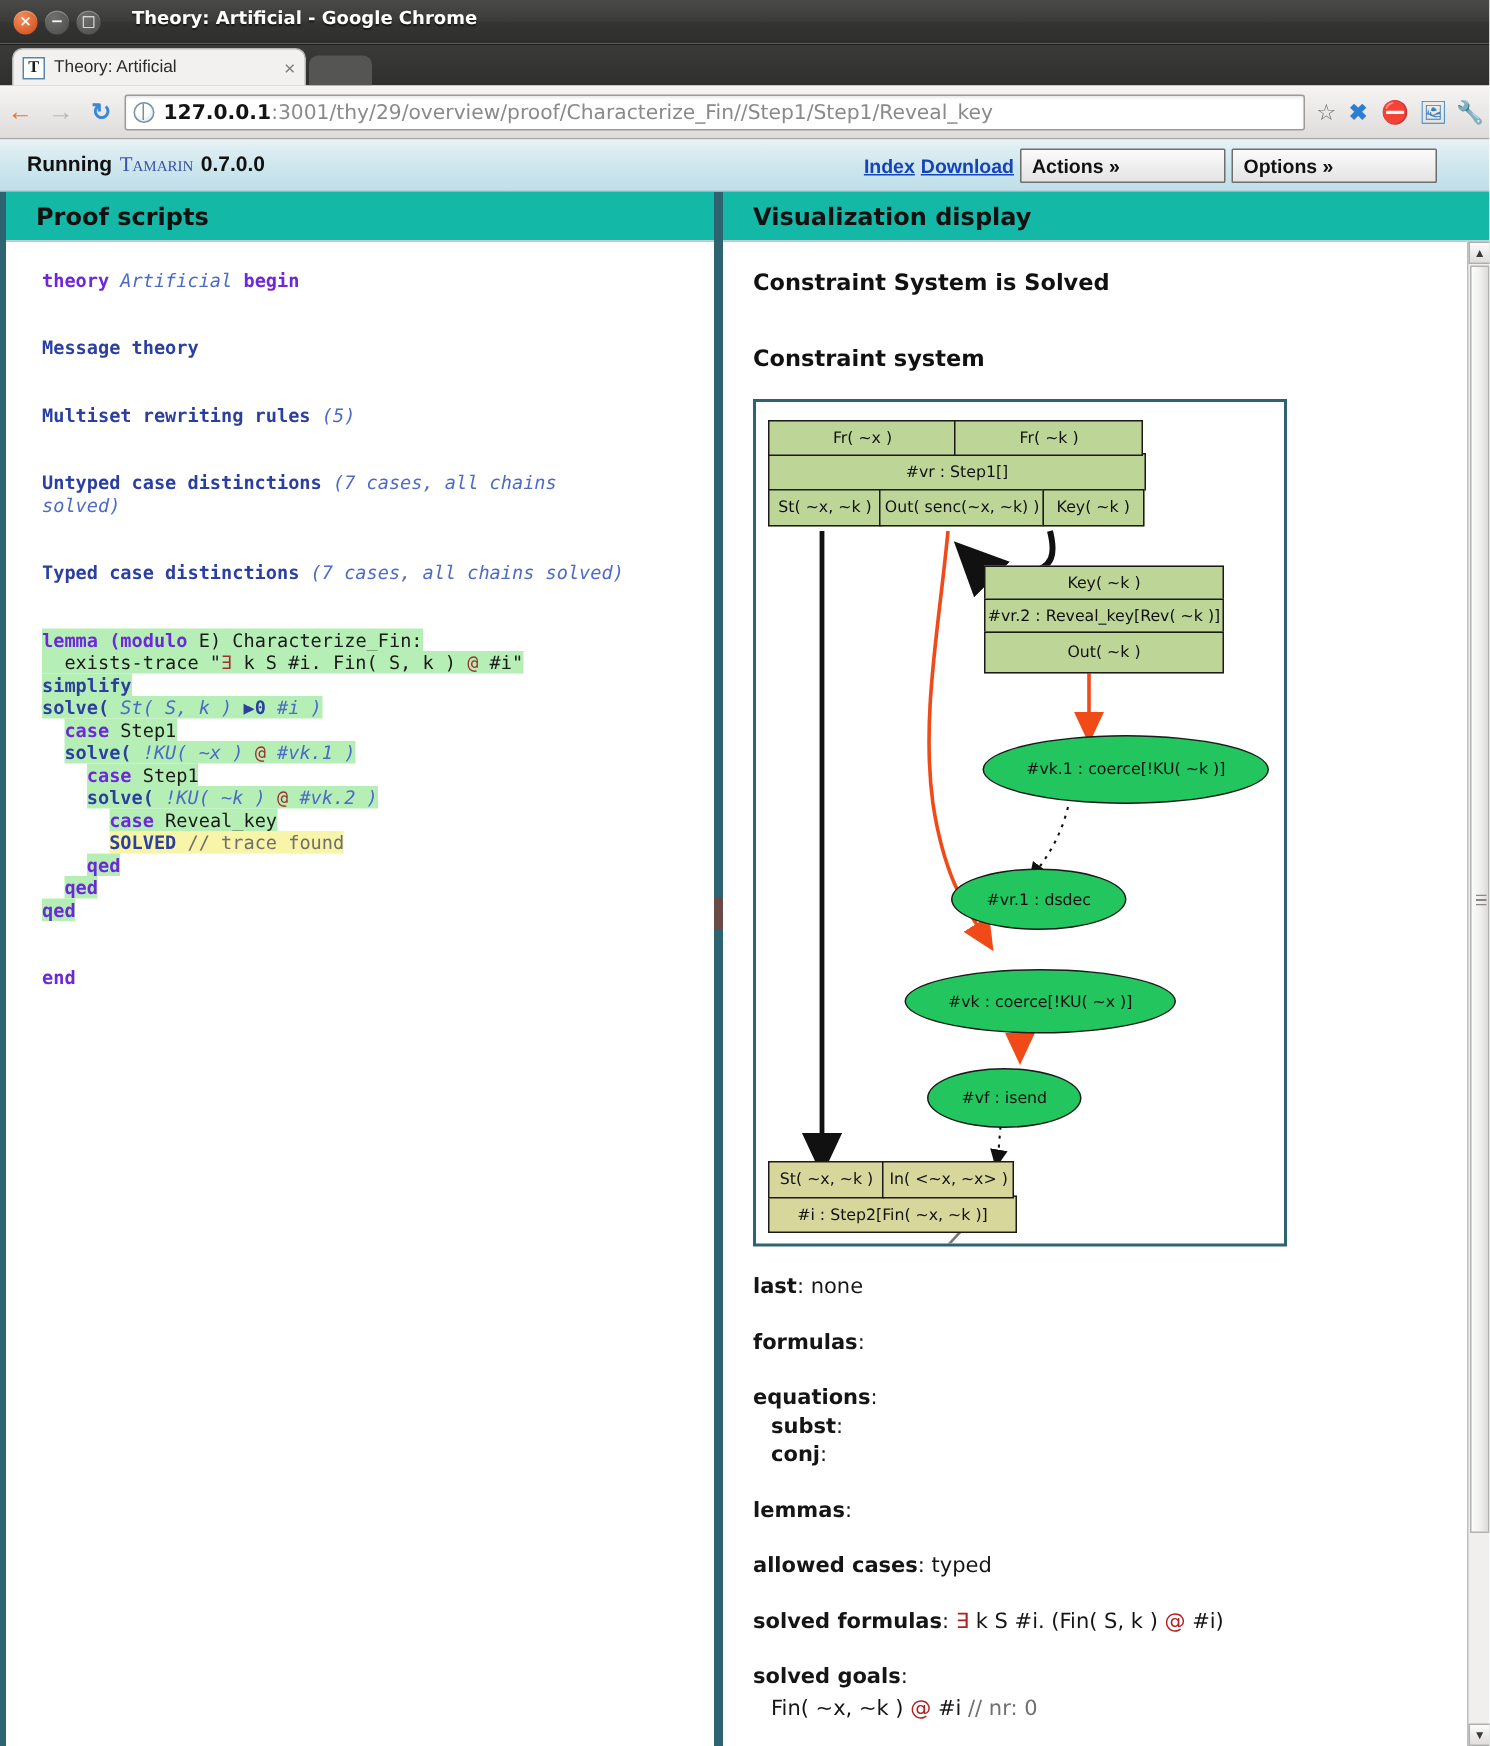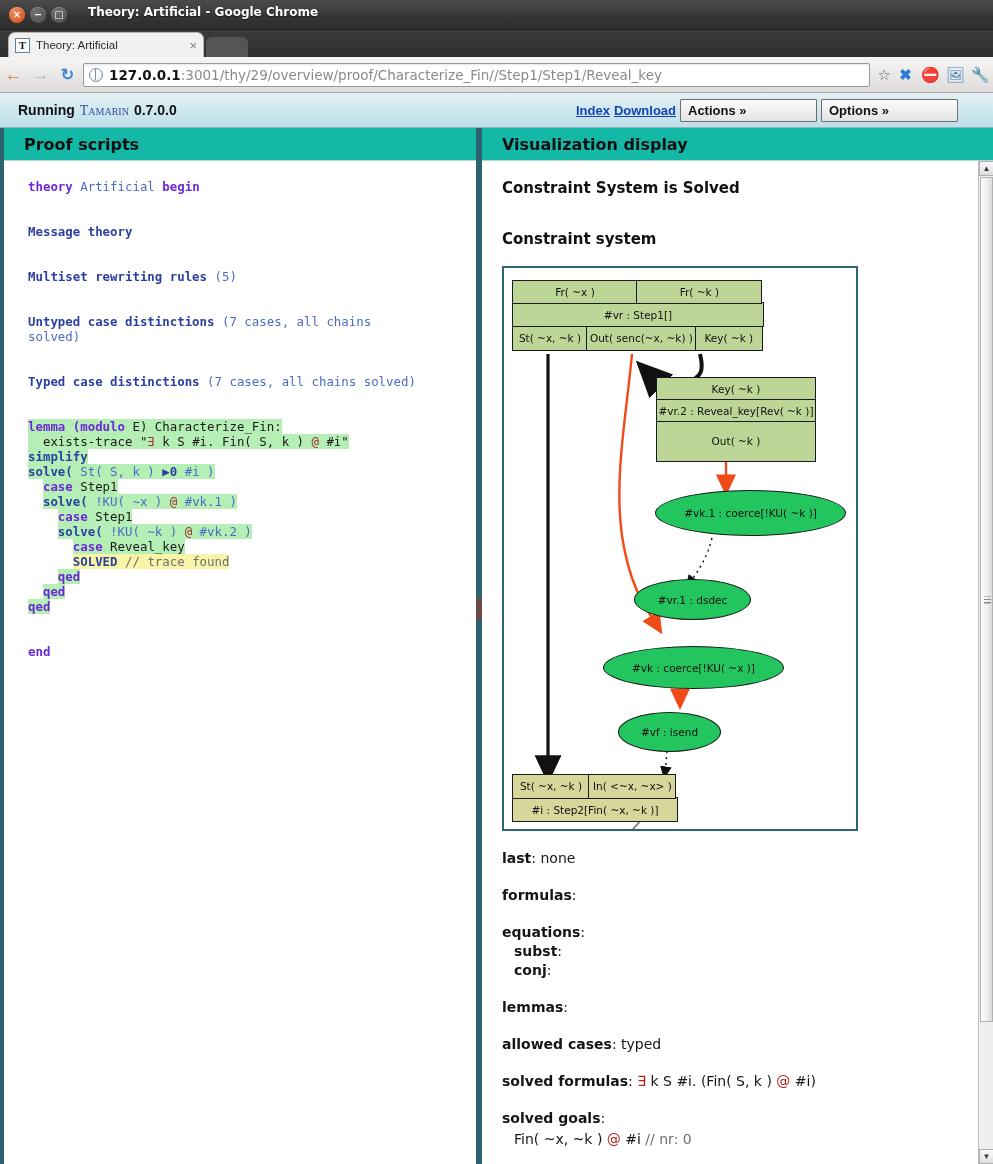--- a/index.html
+++ b/index.html
@@ -152,21 +152,21 @@
 
   
   .script {
     padding: 18px 0 0 24px;
     font-family: "DejaVu Sans Mono", monospace;
     font-size: 12.4px; line-height: 15px;
     white-space: pre; color: #1a1a1a;
   }
   .kw { color: #6d28d9; font-weight: bold; }
   .blue { color: #2b3fa0; font-weight: bold; }
-  .bluelite { color: #4d6bc6; }
+  .bluelite { color: #4d6bc6; font-style: italic; }
   .grey { color: #6f6f6f; }
   .red { color: #a03030; }
   .hl { background: #b6efb6; }
   .hly { background: #f8f4a8; }
   .sp { display: block; height: 15px; }
 
   
   .viz { position: relative; height: 1003px; overflow: hidden; }
   .viz-inner { padding: 18px 22px 0 20px; }
   .viz-h {
@@ -374,21 +374,21 @@
               <div style="display:flex;margin-top:-1.6px;">
                 <div class="gfact" style="width:76px;height:25px;">St( ~x, ~k )</div>
                 <div class="gfact" style="width:110px;height:25px;margin-left:-1.6px;">Out( senc(~x, ~k) )</div>
                 <div class="gfact" style="width:68px;height:25px;margin-left:-1.6px;">Key( ~k )</div>
               </div>
             </div>
 
             <div class="gnode" style="left:152px; top:109px; width:160px;">
               <div class="gfact" style="width:160px;height:24px;">Key( ~k )</div>
               <div class="gfact" style="width:160px;height:23px;margin-top:-1.6px;">#vr.2 : Reveal_key[Rev( ~k )]</div>
-              <div class="gfact" style="width:160px;height:41px;margin-top:-1.6px;">Out( ~k )</div>
+              <div class="gfact" style="width:160px;height:28px;margin-top:-1.6px;">Out( ~k )</div>
             </div>
 
             <div class="gell gnode" style="left:151px; top:222px; width:191px; height:46px;">#vk.1 : coerce[!KU( ~k )]</div>
 
             <div class="gell gnode" style="left:130px; top:311px; width:117px; height:41px;">#vr.1 : dsdec</div>
 
             <div class="gell gnode" style="left:99px; top:378px; width:181px; height:43px;">#vk : coerce[!KU( ~x )]</div>
 
             <div class="gell gnode" style="left:114px; top:444px; width:103px; height:40px;">#vf : isend</div>
 

